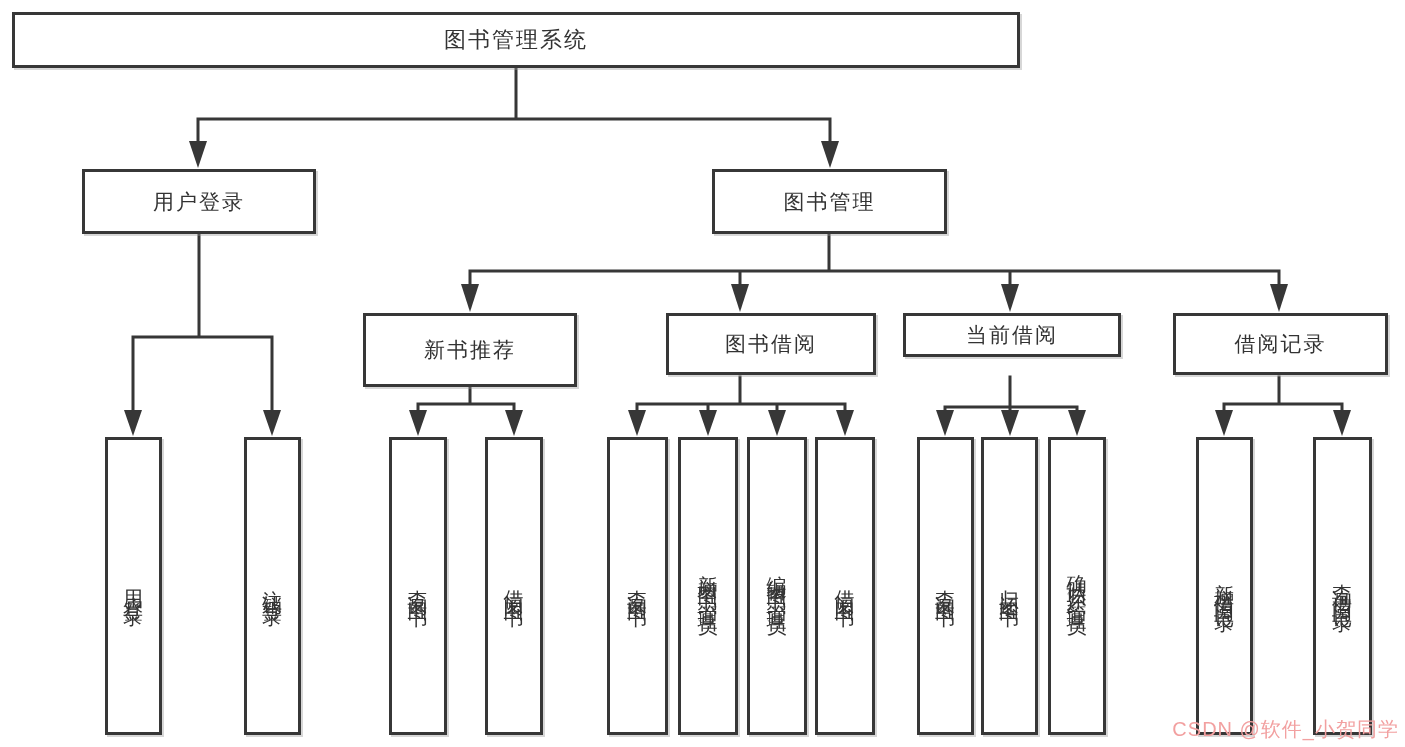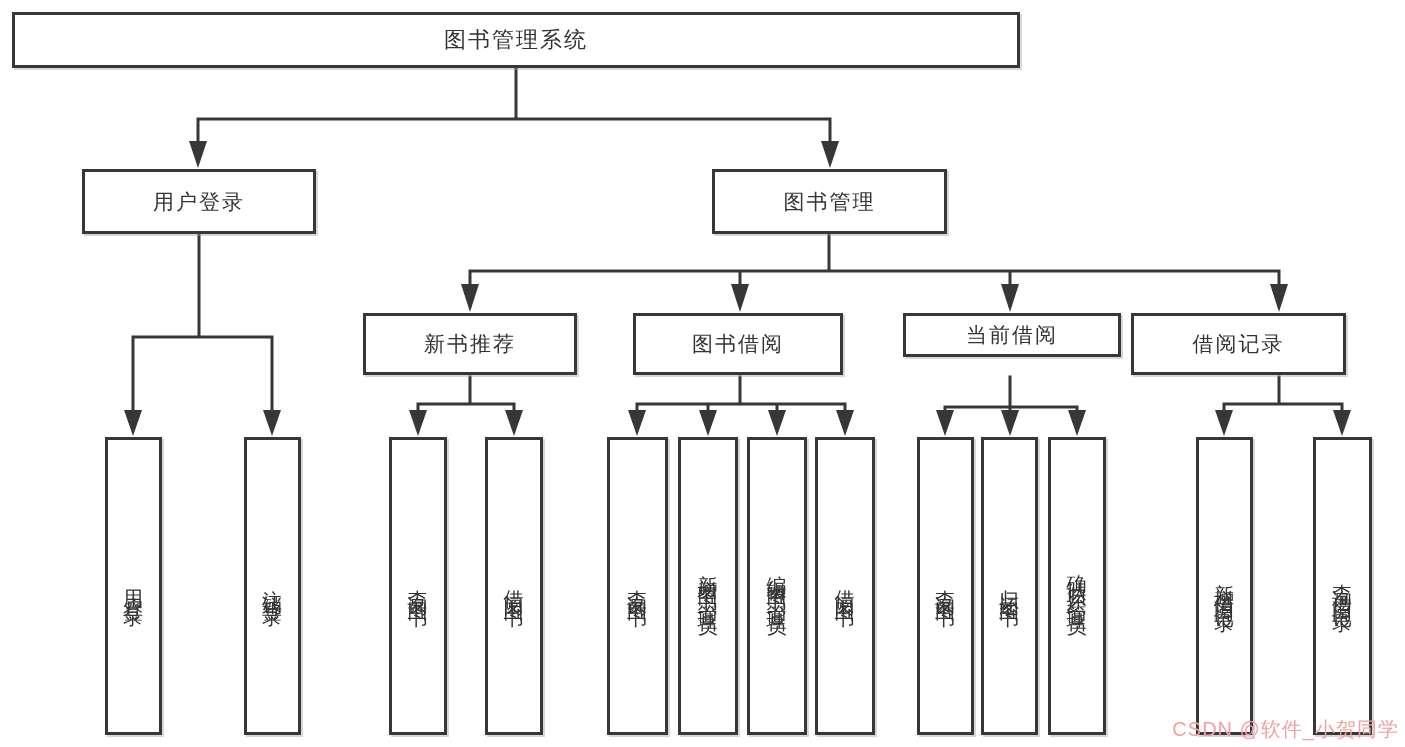--- a/index.html
+++ b/index.html
@@ -92,30 +92,30 @@
     <span>图书管理系统</span>
   </div>
 
   <div class="node h" style="left:82px;top:169px;width:234px;height:65px;">
     <span>用户登录</span>
   </div>
   <div class="node h" style="left:712px;top:169px;width:235px;height:65px;text-align:right;">
     <span>图书管理</span>
   </div>
 
-  <div class="node h" style="left:363px;top:313px;width:214px;height:62px;justify-content:center;">
+  <div class="node h" style="left:363px;top:313px;width:214px;height:74px;justify-content:center;">
     <span>新书推荐</span>
   </div>
-  <div class="node h" style="left:633px;top:313px;width:210px;height:62px;">
+  <div class="node h" style="left:666px;top:313px;width:210px;height:62px;">
     <span>图书借阅</span>
   </div>
   <div class="node h" style="left:903px;top:313px;width:218px;height:44px;">
     <span>当前借阅</span>
   </div>
-  <div class="node h" style="left:1131px;top:313px;width:215px;height:62px;">
+  <div class="node h" style="left:1173px;top:313px;width:215px;height:62px;">
     <span>借阅记录</span>
   </div>
 
   <div class="node leaf" style="left:105px;top:437px;width:57px;height:298px;">
     <span>用户登录</span>
   </div>
   <div class="node leaf" style="left:244px;top:437px;width:57px;height:298px;">
     <span>注销登录</span>
   </div>
 

